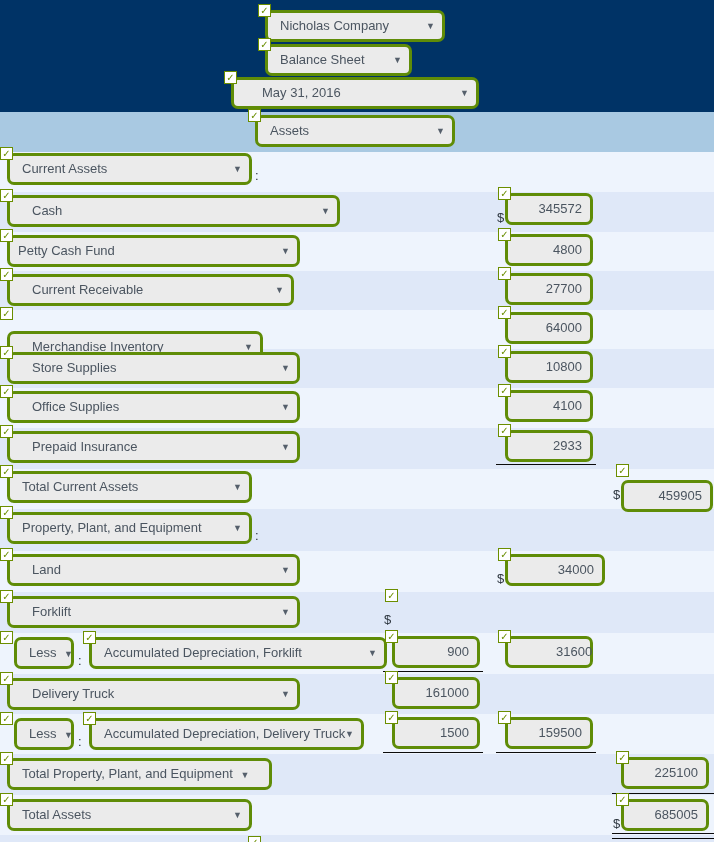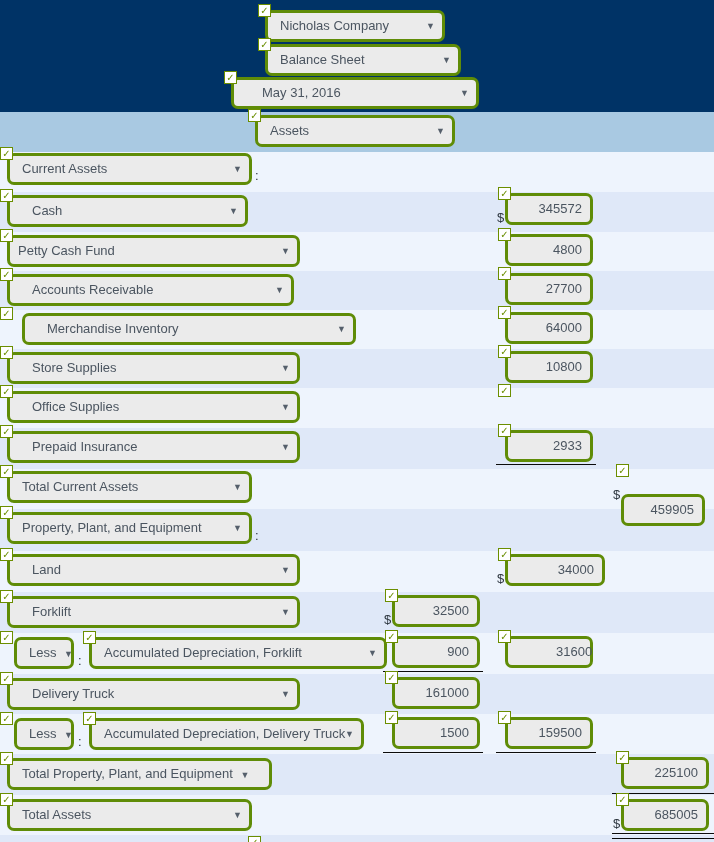--- a/index.html
+++ b/index.html
@@ -122,21 +122,21 @@
   <div class="row stripe-b" style="top:795px;height:40px;"></div>
   <div class="row stripe-a" style="top:835px;height:7px;"></div>
 
   <div class="chk" style="left:258px;top:4px;"></div>
   <div class="sel" style="left:265px;top:10px;width:180px;">
     <span>Nicholas Company</span>
     <span class="arw">▼</span>
   </div>
 
   <div class="chk" style="left:258px;top:38px;"></div>
-  <div class="sel" style="left:265px;top:44px;width:196px;">
+  <div class="sel" style="left:265px;top:44px;width:147px;">
     <span>Balance Sheet</span>
     <span class="arw">▼</span>
   </div>
 
   <div class="chk" style="left:224px;top:71px;"></div>
   <div class="sel" style="left:231px;top:77px;width:248px;padding-left:28px;">
     <span>May 31, 2016</span>
     <span class="arw">▼</span>
   </div>
 
@@ -147,84 +147,85 @@
   </div>
 
   <div class="chk" style="left:0px;top:147px;"></div>
   <div class="sel" style="left:7px;top:153px;width:245px;">
     <span>Current Assets</span>
     <span class="arw">▼</span>
   </div>
   <div class="colon" style="left:255px;top:168px;">:</div>
 
   <div class="chk" style="left:0px;top:189px;"></div>
-  <div class="sel indent" style="left:7px;top:195px;width:241px;">
+  <div class="sel indent" style="left:7px;top:195px;width:333px;">
     <span>Cash</span>
     <span class="arw">▼</span>
   </div>
   <div class="chk" style="left:498px;top:187px;"></div>
   <div class="dollar" style="left:497px;top:210px;">$</div>
   <div class="num" style="left:505px;top:193px;width:88px;">345572</div>
 
   <div class="chk" style="left:0px;top:229px;"></div>
   <div class="sel indent" style="left:7px;top:235px;width:293px;padding-left:8px;">
     <span>Petty Cash Fund</span>
     <span class="arw">▼</span>
   </div>
   <div class="chk" style="left:498px;top:228px;"></div>
   <div class="num" style="left:505px;top:234px;width:88px;">4800</div>
 
   <div class="chk" style="left:0px;top:268px;"></div>
   <div class="sel indent" style="left:7px;top:274px;width:287px;">
-    <span>Accounts Receivable</span>
+    <span>Current Receivable</span>
     <span class="arw">▼</span>
   </div>
   <div class="chk" style="left:498px;top:267px;"></div>
   <div class="num" style="left:505px;top:273px;width:88px;">27700</div>
 
   <div class="chk" style="left:0px;top:307px;"></div>
-  <div class="sel indent" style="left:7px;top:313px;width:334px;margin-left:15px;">
+  <div class="sel indent" style="left:7px;top:331px;width:256px;">
     <span>Merchandise Inventory</span>
     <span class="arw">▼</span>
   </div>
   <div class="chk" style="left:498px;top:306px;"></div>
   <div class="num" style="left:505px;top:312px;width:88px;">64000</div>
 
   <div class="chk" style="left:0px;top:346px;"></div>
   <div class="sel indent" style="left:7px;top:352px;width:293px;">
     <span>Store Supplies</span>
     <span class="arw">▼</span>
   </div>
   <div class="chk" style="left:498px;top:345px;"></div>
   <div class="num" style="left:505px;top:351px;width:88px;">10800</div>
 
   <div class="chk" style="left:0px;top:385px;"></div>
   <div class="sel indent" style="left:7px;top:391px;width:293px;">
     <span>Office Supplies</span>
     <span class="arw">▼</span>
   </div>
   <div class="chk" style="left:498px;top:384px;"></div>
+  <div class="num" style="left:505px;top:390px;width:88px;">4100</div>
 
   <div class="chk" style="left:0px;top:425px;"></div>
   <div class="sel indent" style="left:7px;top:431px;width:293px;">
     <span>Prepaid Insurance</span>
     <span class="arw">▼</span>
   </div>
   <div class="chk" style="left:498px;top:424px;"></div>
   <div class="num" style="left:505px;top:430px;width:88px;">2933</div>
   <div class="rule" style="left:496px;top:464px;width:100px;"></div>
 
   <div class="chk" style="left:0px;top:465px;"></div>
   <div class="sel" style="left:7px;top:471px;width:245px;">
     <span>Total Current Assets</span>
     <span class="arw">▼</span>
   </div>
   <div class="chk" style="left:616px;top:464px;"></div>
   <div class="dollar" style="left:613px;top:487px;">$</div>
-  <div class="num" style="left:621px;top:494px;width:84px;text-align:right;">459905</div>
+  <div class="num" style="left:621px;top:480px;width:92px;text-align:right;">459905</div>
 
   <div class="chk" style="left:0px;top:506px;"></div>
   <div class="sel" style="left:7px;top:512px;width:245px;">
     <span>Property, Plant, and Equipment</span>
     <span class="arw">▼</span>
   </div>
   <div class="colon" style="left:255px;top:528px;">:</div>
 
   <div class="chk" style="left:0px;top:548px;"></div>
   <div class="sel indent" style="left:7px;top:554px;width:293px;">
@@ -235,21 +236,20 @@
   <div class="dollar" style="left:497px;top:571px;">$</div>
   <div class="num" style="left:505px;top:554px;width:100px;">34000</div>
 
   <div class="chk" style="left:0px;top:590px;"></div>
   <div class="sel indent" style="left:7px;top:596px;width:293px;">
     <span>Forklift</span>
     <span class="arw">▼</span>
   </div>
   <div class="chk" style="left:385px;top:589px;"></div>
   <div class="dollar" style="left:384px;top:612px;">$</div>
-  <div class="num" style="left:392px;top:595px;width:88px;">32500</div>
 
   <div class="chk" style="left:0px;top:631px;"></div>
   <div class="sel tight" style="left:14px;top:637px;width:60px;">
     <span>Less</span>
     <span class="arw">▼</span>
   </div>
   <div class="colon" style="left:78px;top:653px;">:</div>
   <div class="chk" style="left:83px;top:631px;"></div>
   <div class="sel" style="left:89px;top:637px;width:298px;">
     <span>Accumulated Depreciation, Forklift</span>

